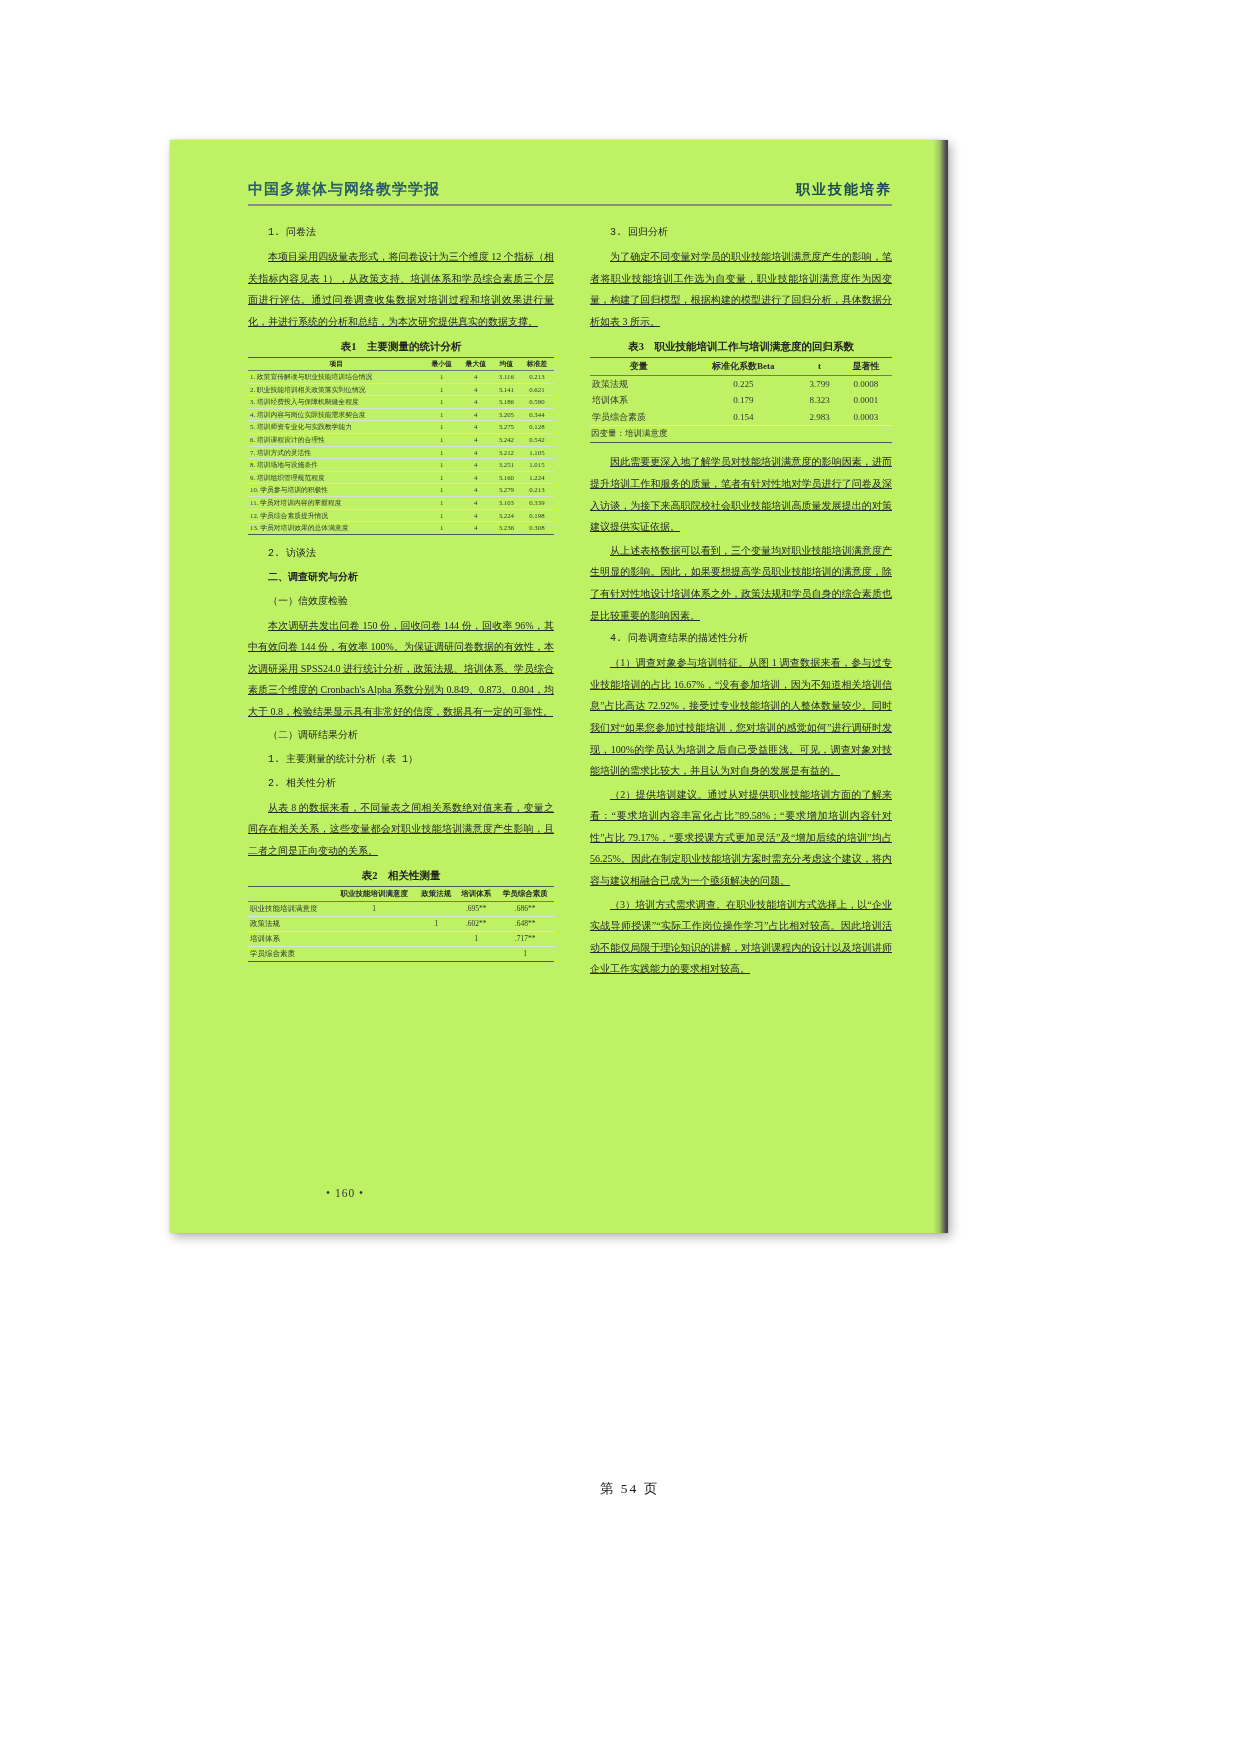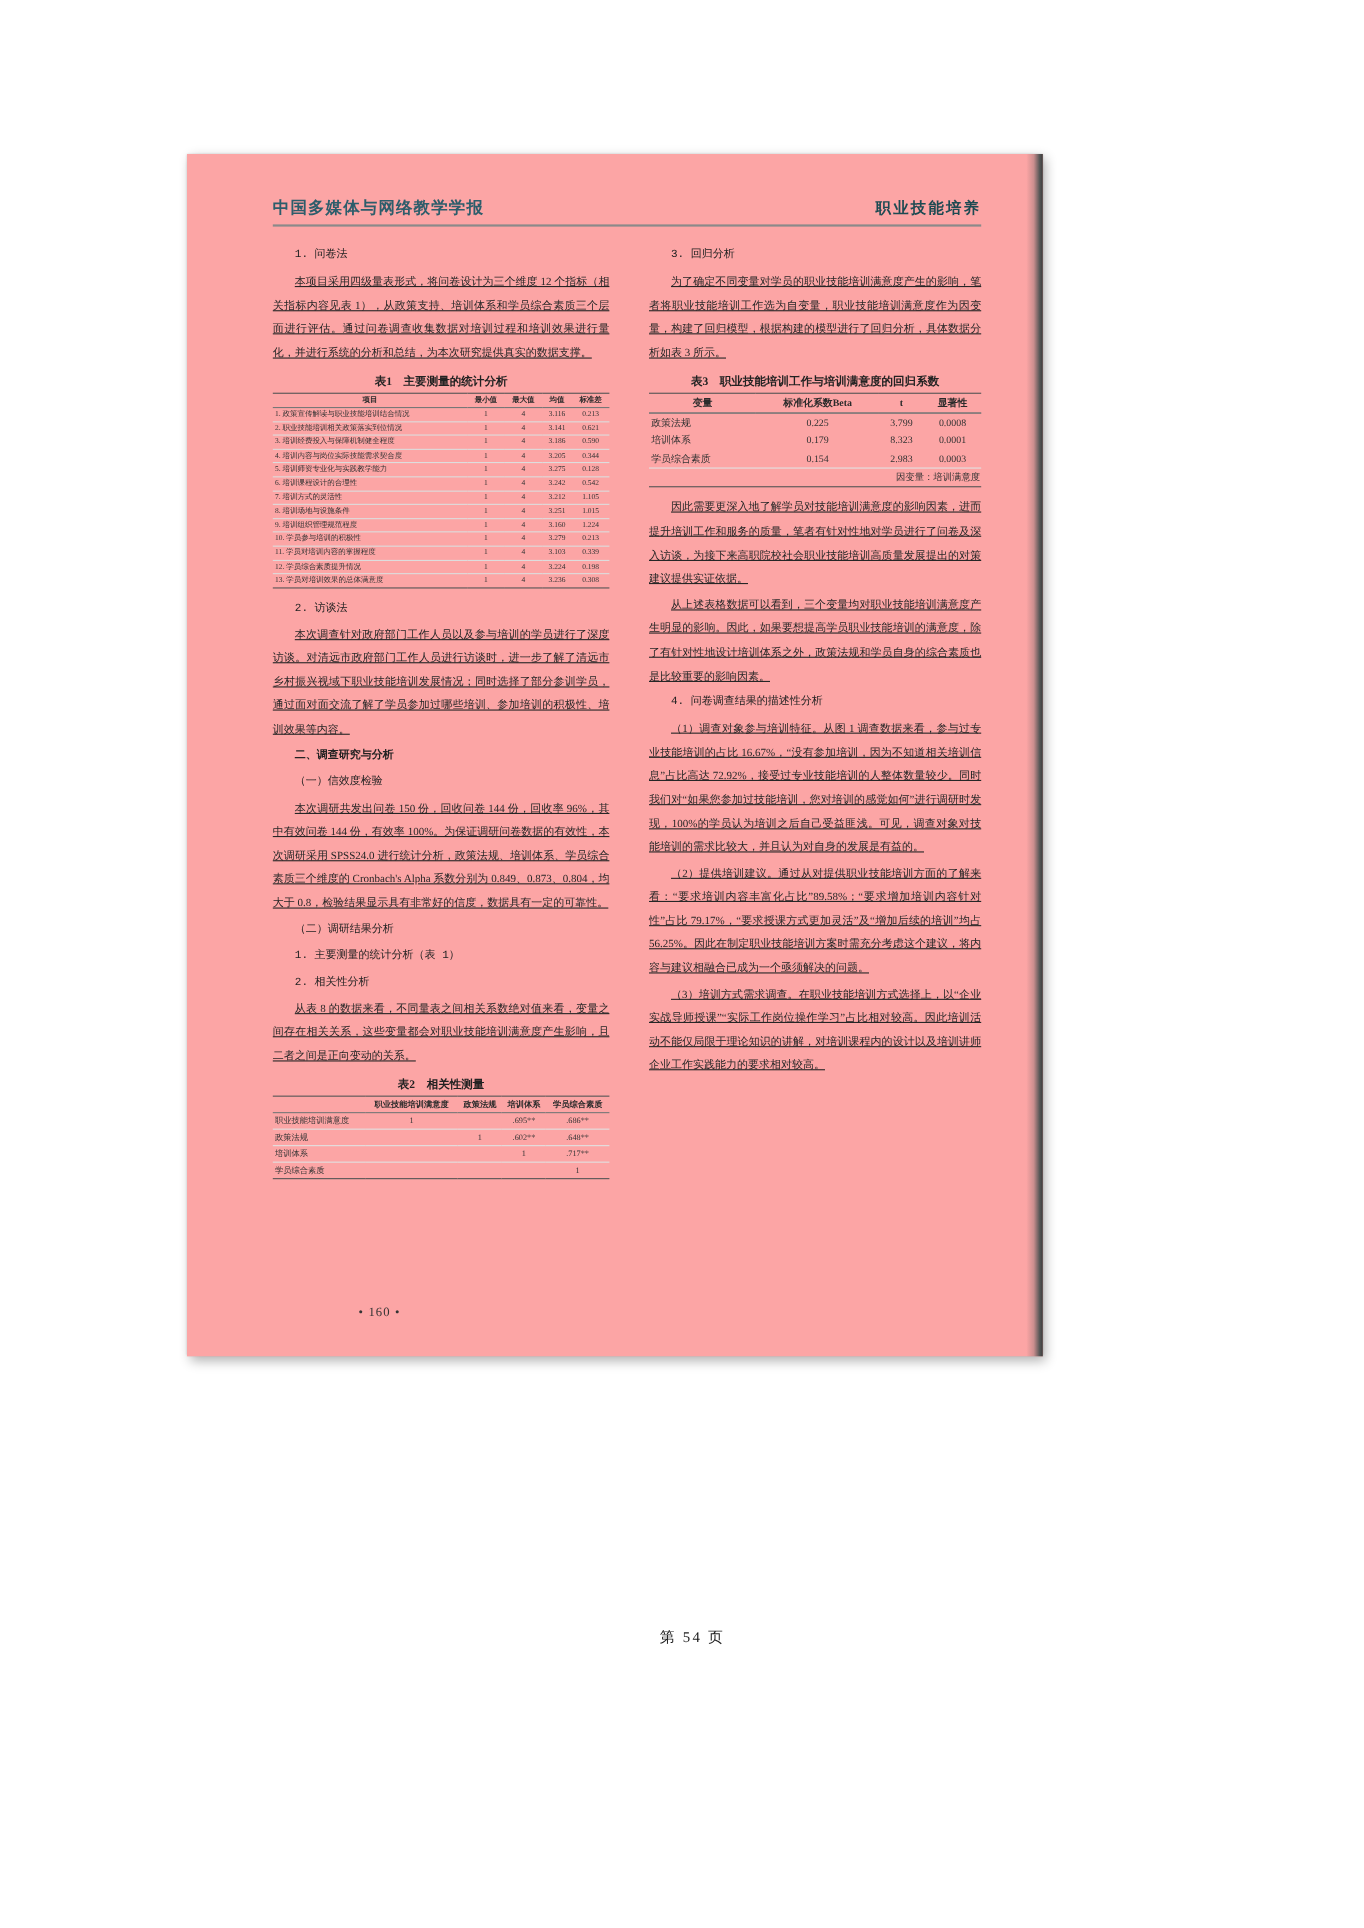--- a/index.html
+++ b/index.html
@@ -2,21 +2,21 @@
 <html><head>
 <meta charset="utf-8">
 <style>
   html,body{margin:0;padding:0;}
   body{
     width:1240px;height:1753px;position:relative;background:#ffffff;
     font-family:"Liberation Serif","DejaVu Serif",serif;
   }
   .scan{
     position:absolute;left:170px;top:140px;width:778px;height:1093px;
-    background:#fca5a5;
+    background:#bef264;
     box-shadow:3px 4px 10px rgba(0,0,0,0.30), 0 0 2px rgba(0,0,0,0.18);
   }
   .spine{
     position:absolute;top:0;right:0;bottom:0;width:15px;
     background:linear-gradient(to right, rgba(90,90,90,0) 0%, rgba(90,90,90,0.30) 45%, #585858 80%, #3c3c3c 100%);
   }
   .page-inner{position:absolute;left:78px;right:56px;top:40px;bottom:16px;}
   .page-header{
     display:flex;justify-content:space-between;align-items:baseline;
     border-bottom:2px solid #8a8a8a;padding-bottom:5px;
@@ -53,21 +53,21 @@
   .t2 table{font-size:7.5px;line-height:12px;}
   .t2 th{border-top:1px solid #555;border-bottom:1px solid #777;}
   .t2 td{border-bottom:0.5px solid #e2e2e2;}
   .t2 tbody tr:last-child td{border-bottom:1px solid #555;}
   
   .t3 table{font-size:9px;line-height:14.5px;}
   .t3 th{border-top:1px solid #555;border-bottom:1px solid #777;}
   .t3 td{border-bottom:none;}
   .t3 .note{
     font-size:8.5px;color:#333;border-bottom:1px solid #555;border-top:0.5px solid #e2e2e2;
-    padding:2px 1px;text-align:right;
+    padding:2px 1px;text-align:left;
   }
   .folio{position:absolute;left:78px;bottom:18px;font-size:11.5px;color:#333;letter-spacing:1px;}
   .page-number{
     position:absolute;left:0;right:0;top:1480px;text-align:center;
     font-size:13.5px;color:#1a1a1a;letter-spacing:2px;padding-left:19px;
   }
 </style>
 </head>
 <body>
 
@@ -187,21 +187,20 @@
                   <td>1</td>
                   <td>4</td>
                   <td>3.236</td>
                   <td>0.308</td>
                 </tr>
               </tbody>
             </table>
           </div>
 
         <div class="hd">2. 访谈法</div>
-        <p class="body">本次调查针对政府部门工作人员以及参与培训的学员进行了深度访谈。对清远市政府部门工作人员进行访谈时，进一步了解了清远市乡村振兴视域下职业技能培训发展情况；同时选择了部分参训学员，通过面对面交流了解了学员参加过哪些培训、参加培训的积极性、培训效果等内容。</p>
 
         <div class="hd bold">二、调查研究与分析</div>
         <div class="hd">（一）信效度检验</div>
         <p class="body">本次调研共发出问卷 150 份，回收问卷 144 份，回收率 96%，其中有效问卷 144 份，有效率 100%。为保证调研问卷数据的有效性，本次调研采用 SPSS24.0 进行统计分析，政策法规、培训体系、学员综合素质三个维度的 Cronbach's Alpha 系数分别为 0.849、0.873、0.804，均大于 0.8，检验结果显示具有非常好的信度，数据具有一定的可靠性。</p>
 
         <div class="hd">（二）调研结果分析</div>
         <div class="hd">1. 主要测量的统计分析（表 1）</div>
         <div class="hd">2. 相关性分析</div>
         <p class="body">从表 8 的数据来看，不同量表之间相关系数绝对值来看，变量之间存在相关关系，这些变量都会对职业技能培训满意度产生影响，且二者之间是正向变动的关系。</p>
 

